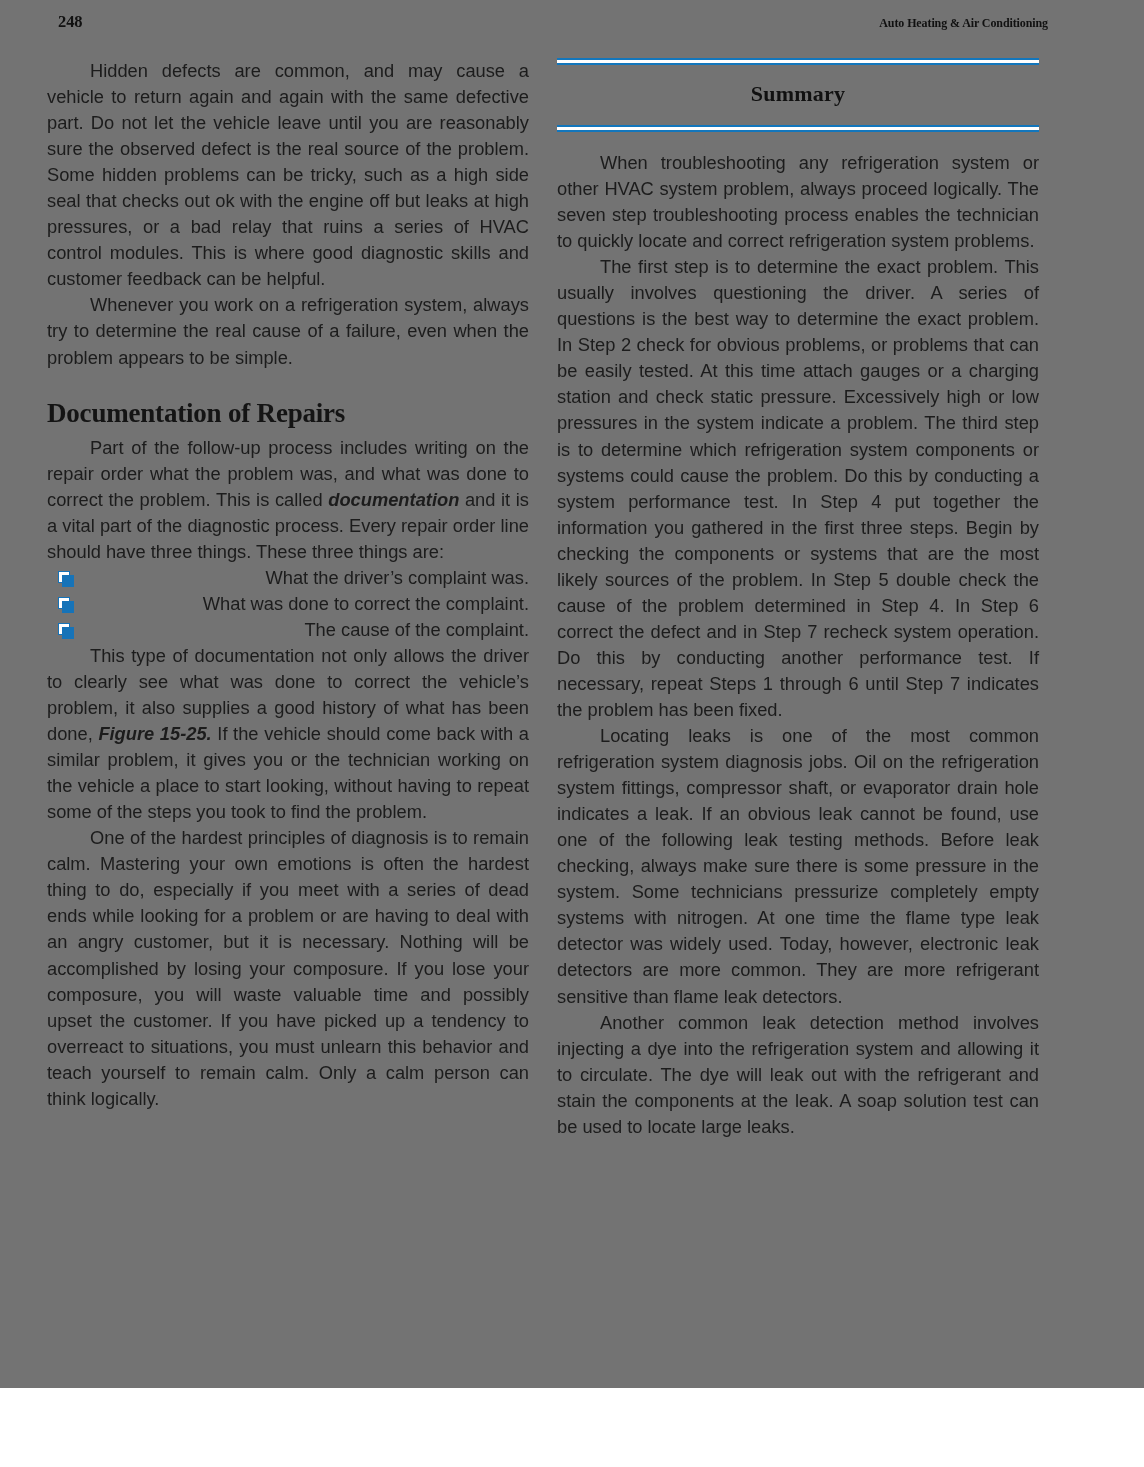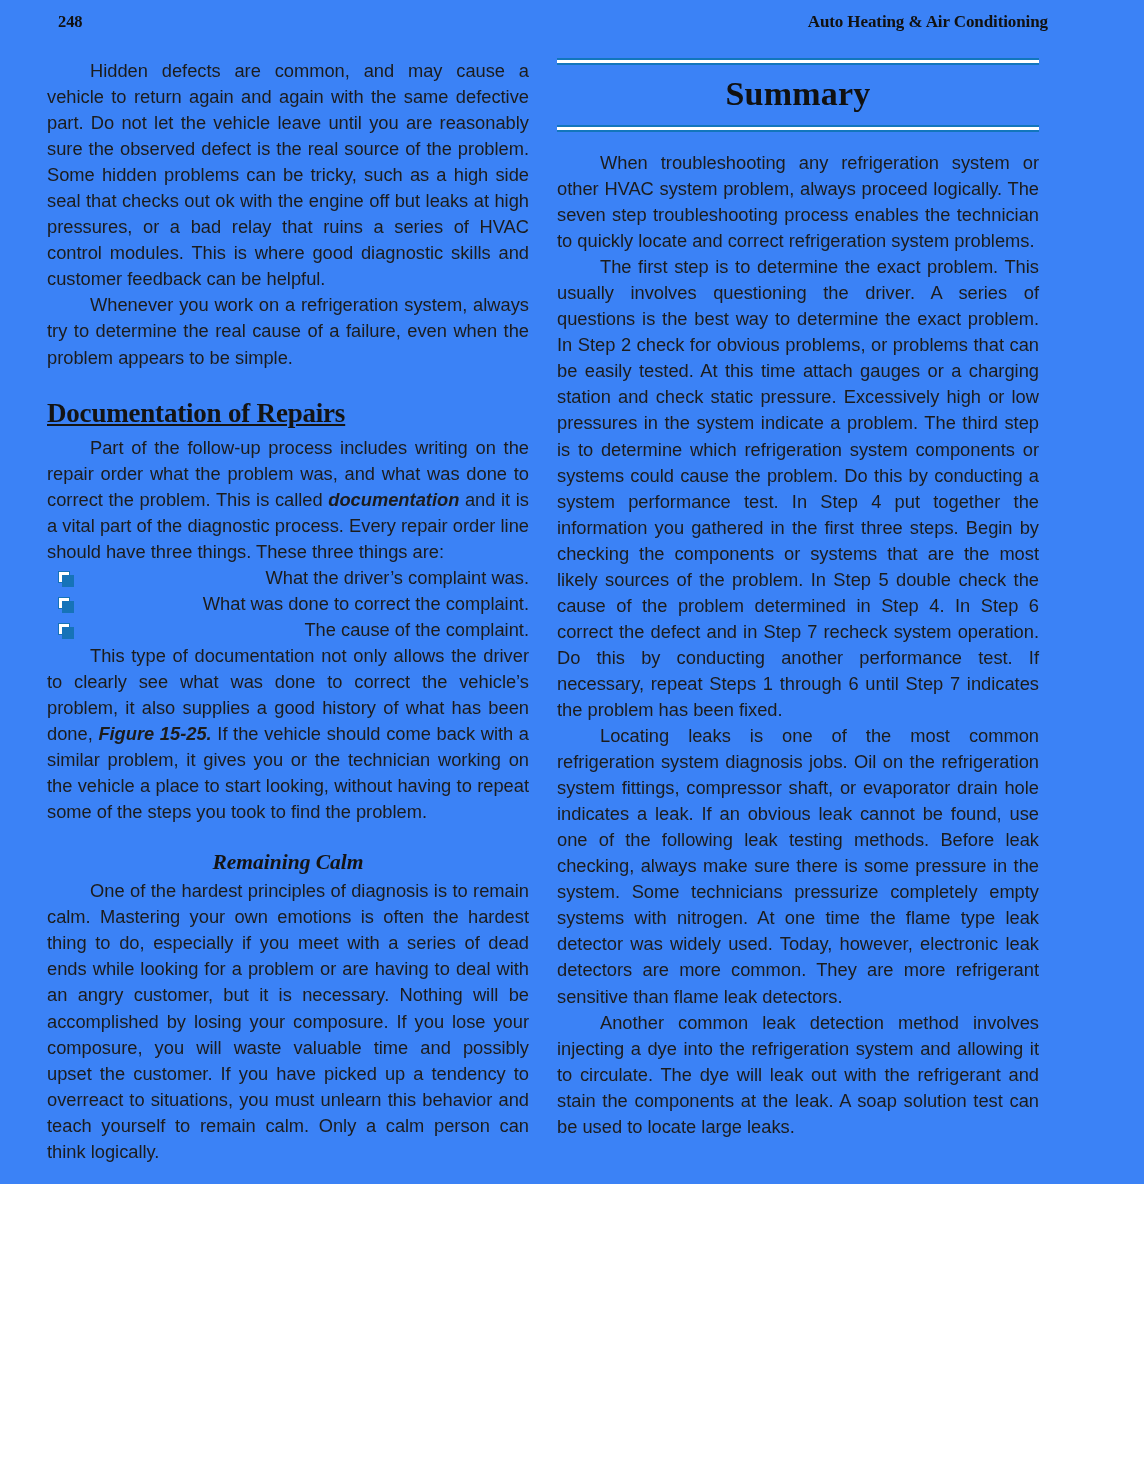--- a/index.html
+++ b/index.html
@@ -7,22 +7,22 @@
     padding: 0;
     background: #ffffff;
   }
   body {
     font-family: "Liberation Serif", "DejaVu Serif", serif;
     color: #1a1a1a;
   }
   .page {
     position: relative;
     width: 1144px;
-    height: 1184px;
-    background: #3b82f6;
+    height: 1388px;
+    background: #737373;
     box-sizing: border-box;
     overflow: hidden;
   }
 
   
   .running-head {
     position: absolute;
     top: 12px;
     left: 58px;
     right: 96px;
@@ -30,21 +30,21 @@
     display: flex;
     align-items: baseline;
     justify-content: space-between;
     font-family: "Liberation Serif", "DejaVu Serif", serif;
     font-weight: bold;
     font-size: 16.5px;
     letter-spacing: -0.1px;
     color: #111111;
   }
   .running-head .folio { font-size: 16.5px; }
-  .running-head .book-title { font-size: 17px; }
+  .running-head .book-title { font-size: 12px; }
 
   
   .columns {
     position: absolute;
     top: 58px;
     left: 47px;
     width: 992px;
     height: 1030px;
     display: flex;
     gap: 28px;
@@ -75,21 +75,20 @@
   }
 
   h2.section-head {
     margin: 26px 0 6px 0;
     font-family: "Liberation Serif", "DejaVu Serif", serif;
     font-weight: bold;
     font-size: 27px;
     line-height: 32px;
     letter-spacing: -0.2px;
     color: #141414;
-    text-decoration: underline;
   }
 
   h3.sub-head {
     margin: 24px 0 3px 0;
     text-align: center;
     font-family: "Liberation Serif", "DejaVu Serif", serif;
     font-weight: bold;
     font-style: italic;
     font-size: 21.5px;
     line-height: 26px;
@@ -144,21 +143,21 @@
     border-top: 2.4px solid #1276bc;
     border-bottom: 2.4px solid #1276bc;
     background: #ffffff;
   }
   h1.summary-title {
     margin: 0;
     padding: 9px 0 11px 0;
     text-align: center;
     font-family: "Liberation Serif", "DejaVu Serif", serif;
     font-weight: bold;
-    font-size: 34px;
+    font-size: 22px;
     line-height: 40px;
     letter-spacing: 0.2px;
     color: #111111;
   }
 </style>
 </head>
 <body>
 
 <div class="page">
 
@@ -189,21 +188,20 @@
           <span>What was done to correct the complaint.</span>
         </li>
         <li>
           <span class="box-bullet"></span>
           <span>The cause of the complaint.</span>
         </li>
       </ul>
 
       <p class="body"><span>This type of documentation not only allows the driver to clearly see what was done to correct the vehicle’s problem, it also supplies a good history of what has been done, </span><b>Figure 15-25.</b><span> If the vehicle should come back with a similar problem, it gives you or the technician working on the vehicle a place to start looking, without having to repeat some of the steps you took to find the problem.</span></p>
 
-      <h3 class="sub-head">Remaining Calm</h3>
 
       <p class="body">One of the hardest principles of diagnosis is to remain calm. Mastering your own emotions is often the hardest thing to do, especially if you meet with a series of dead ends while looking for a problem or are having to deal with an angry customer, but it is necessary. Nothing will be accomplished by losing your composure. If you lose your composure, you will waste valuable time and possibly upset the customer. If you have picked up a tendency to overreact to situations, you must unlearn this behavior and teach yourself to remain calm. Only a calm person can think logically.</p>
 
     </div>
 
     <div class="col">
 
       <div class="summary-block">
         <div class="rule-double"></div>
         <h1 class="summary-title">Summary</h1>

